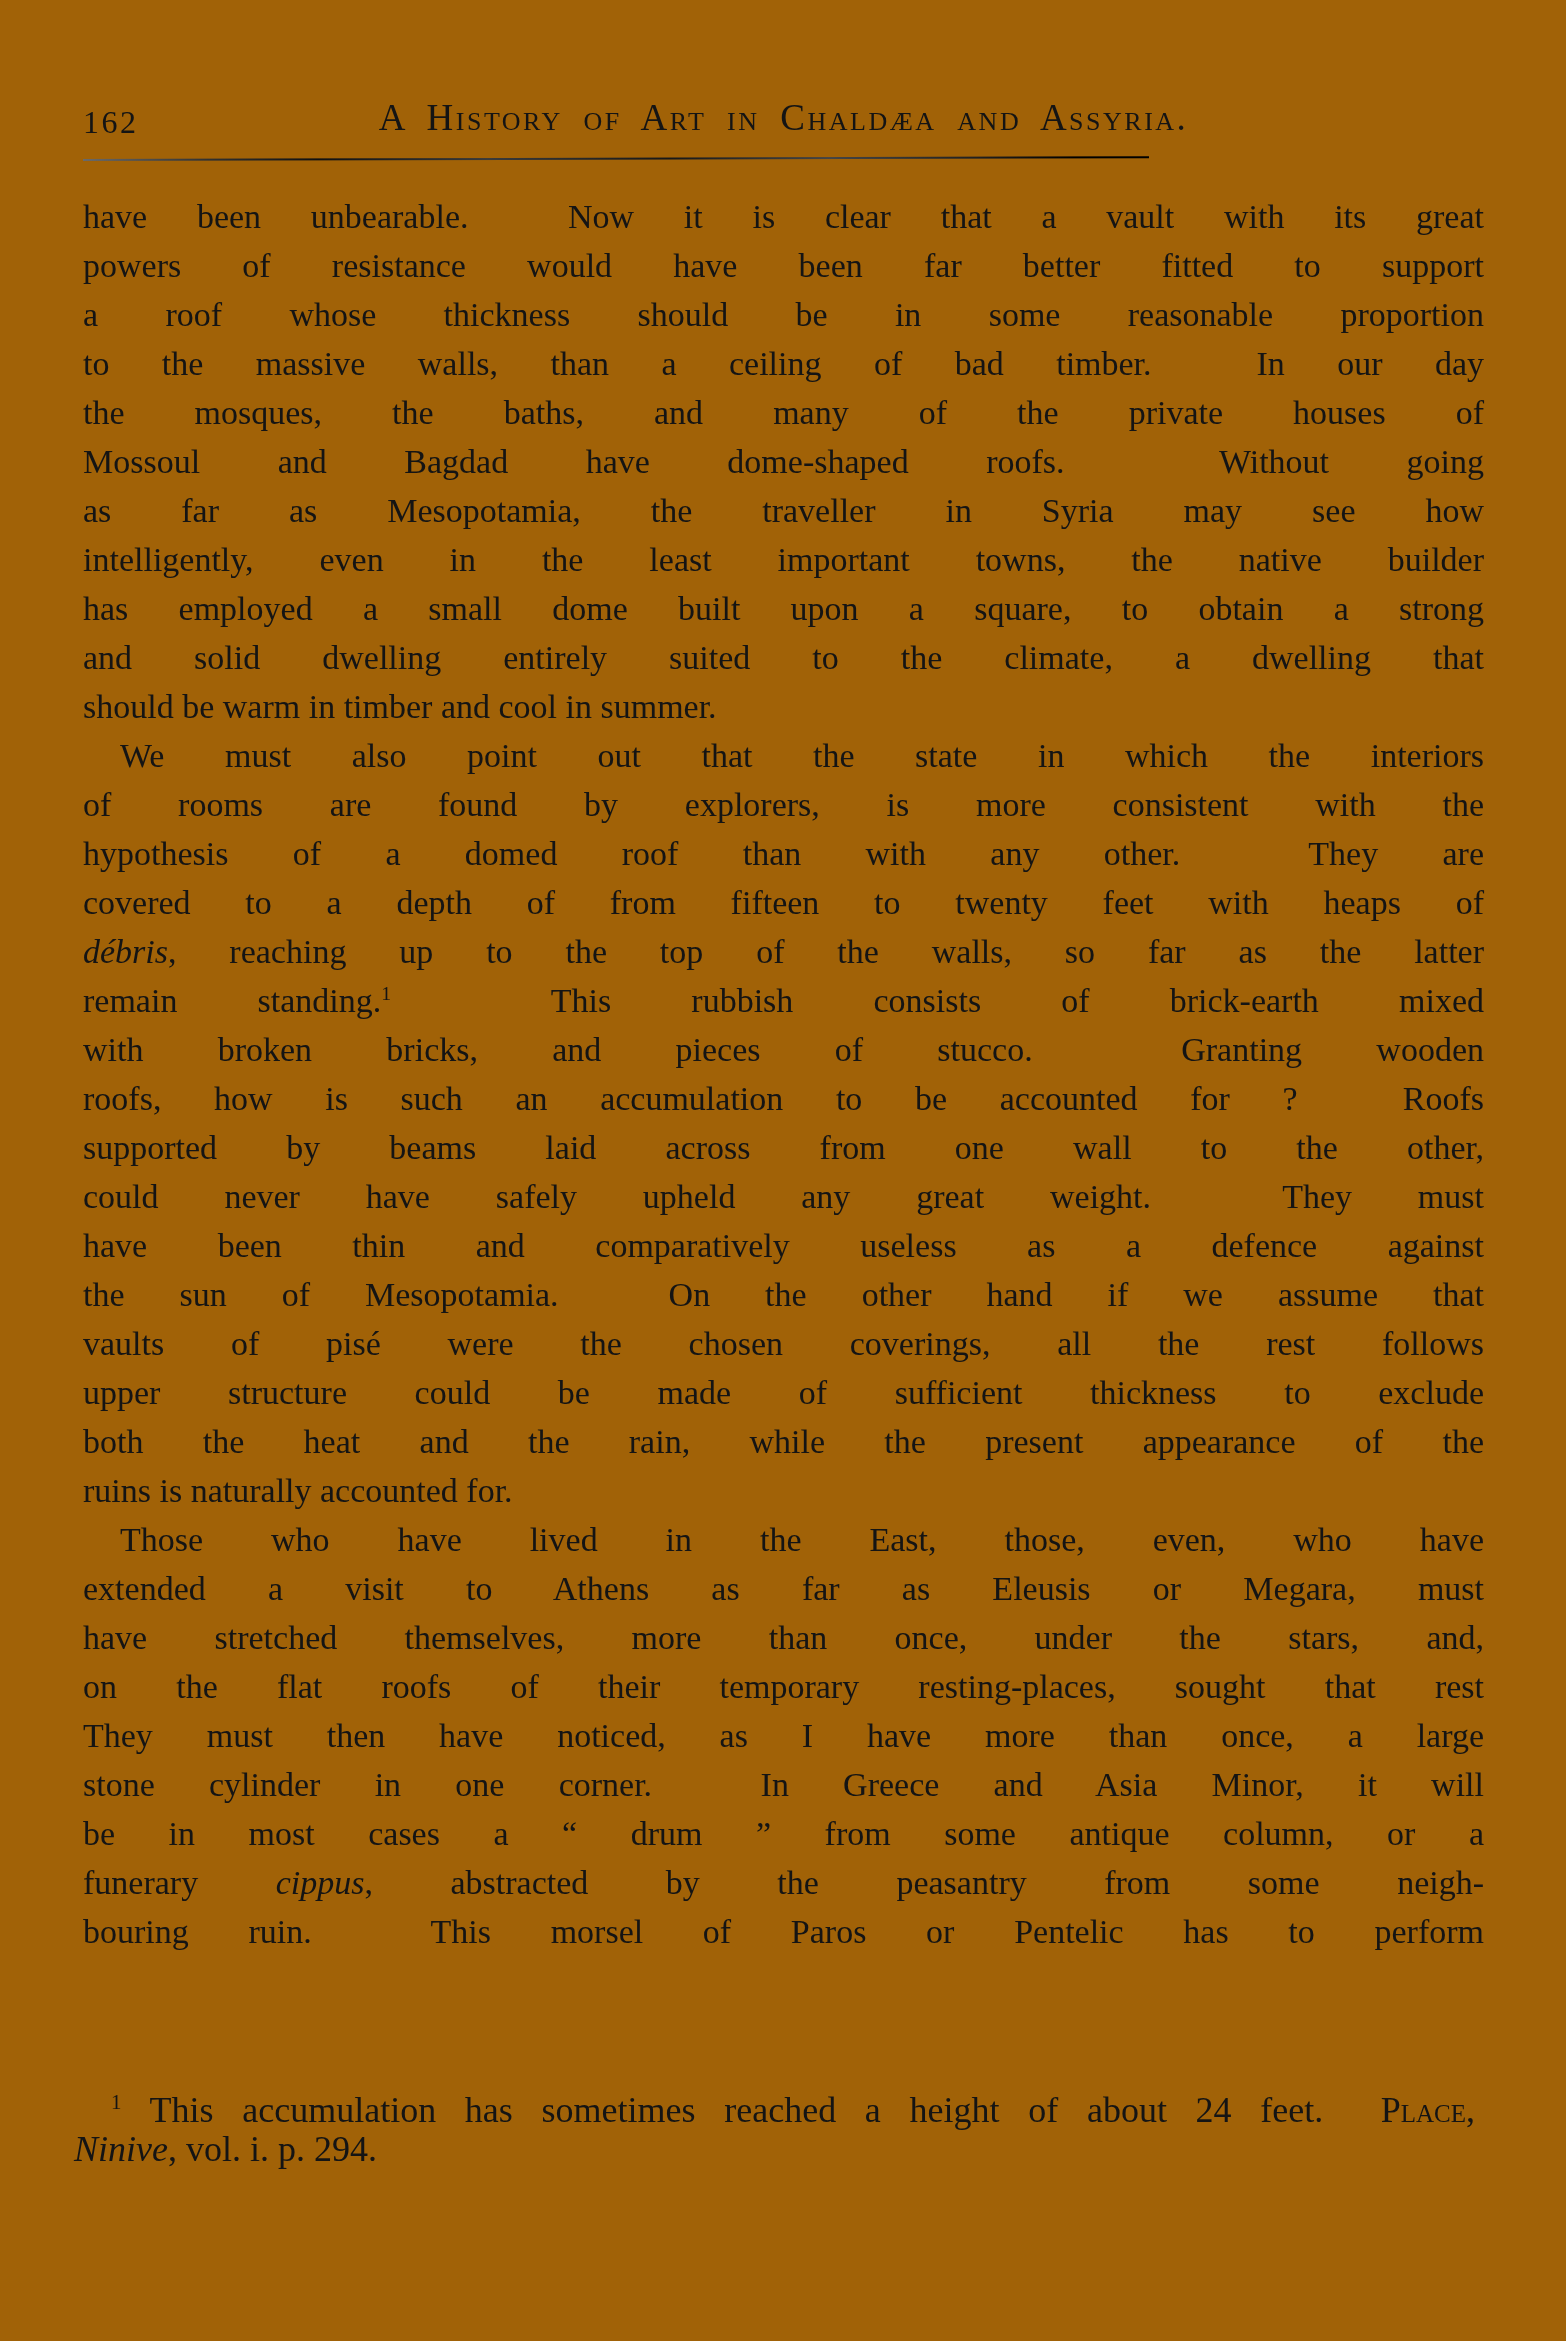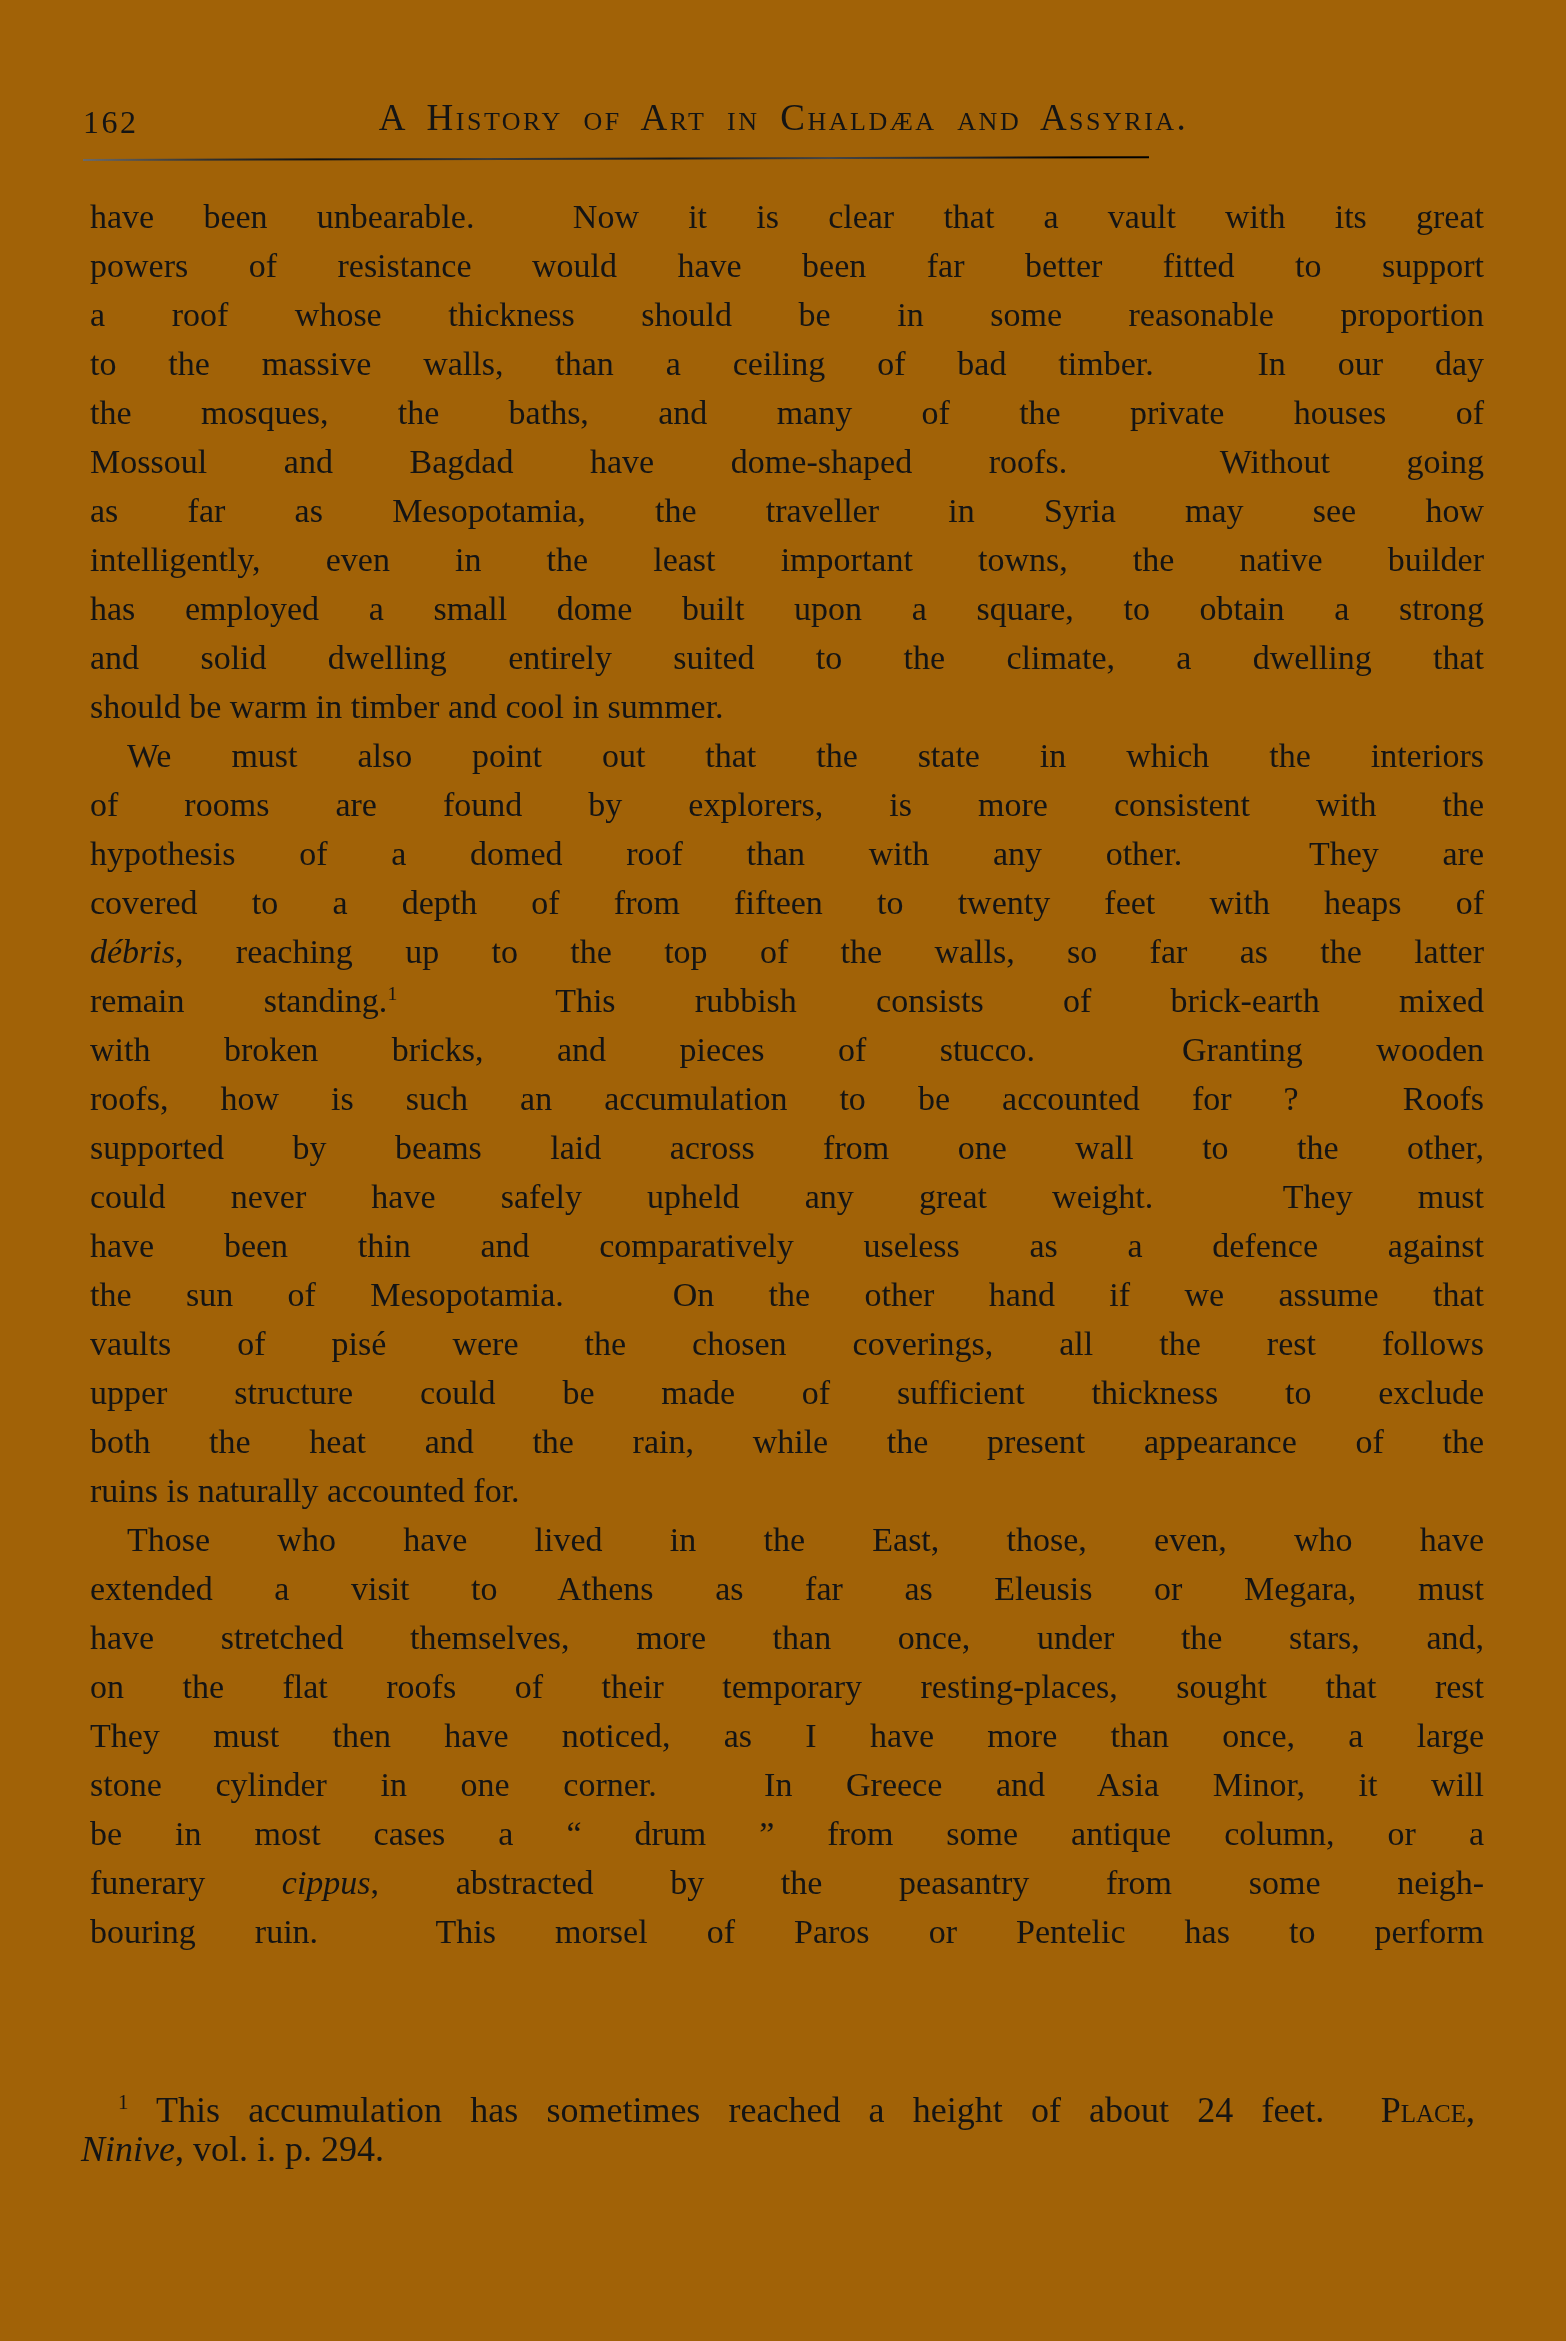--- a/index.html
+++ b/index.html
@@ -60,21 +60,20 @@
     left: 74px;
     width: 1401px;
     font-size: 36px;
     line-height: 39px;
   }
   .para { margin: 0; }
   .line {
     text-align: justify;
     text-align-last: justify;
     white-space: normal;
-    margin-left: 7px;
   }
   .line.end { text-align-last: left; }
   .line.indent { text-indent: 37px; }
   .sup {
     font-size: 0.58em;
     vertical-align: super;
     line-height: 0;
   }
   .sc { font-variant: small-caps; }
   i { font-style: italic; }

